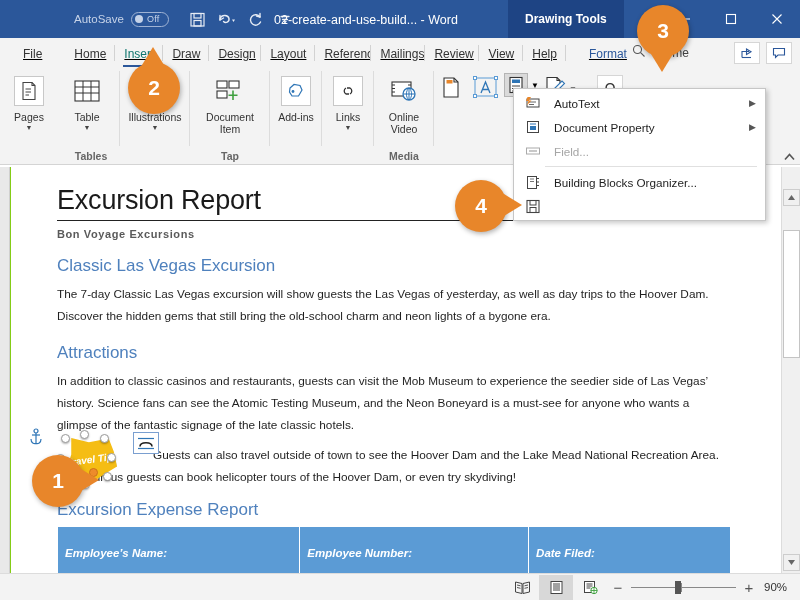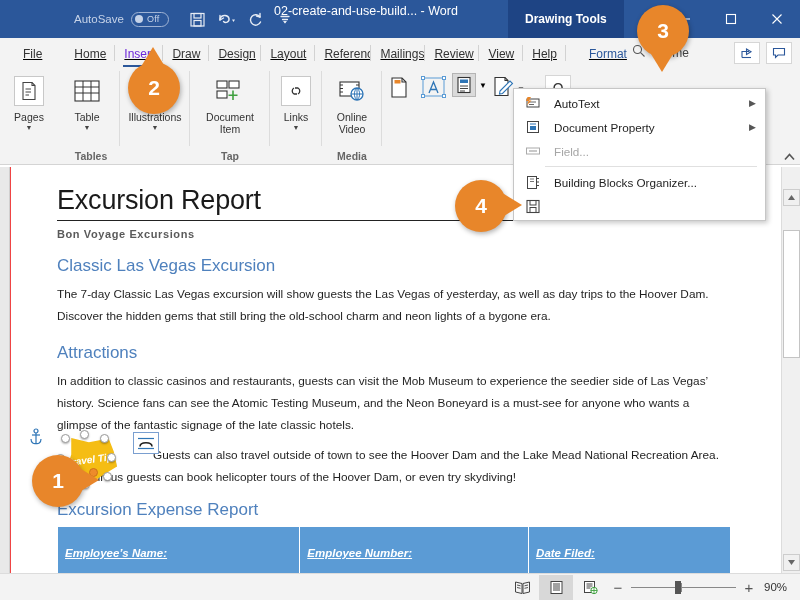--- a/index.html
+++ b/index.html
@@ -18,21 +18,21 @@
     width:38px; height:15px; border:1px solid #9fb3d4; border-radius:8px;
     margin-left:7px; display:flex; align-items:center; position:relative;
   }
   .toggle .knob { width:8px; height:8px; border-radius:50%; background:#c6d3e8; margin-left:3px; }
   .toggle .off { font-size:9px; color:#c6d3e8; margin-left:4px; letter-spacing:.3px; }
   .qat { display:flex; align-items:center; margin-left:16px; gap:3px; }
   .qat-btn {
     width:26px; height:24px; display:flex; align-items:center; justify-content:center;
   }
   .title-text {
-    position:absolute; left:274px; top:4px;
+    position:absolute; left:274px; top:13px;
     font-size:12.5px; color:#fff;
   }
   #drawing-tools {
     position:absolute; left:508px; top:0; height:38px;
     background:#1f4border; background:#1e4484;
     display:flex; align-items:center; padding:0 17px;
     font-size:12px; font-weight:bold; color:#fff;
   }
   .wincontrols { position:absolute; right:0; top:0; height:38px; display:flex; }
   .wc { width:46px; height:38px; display:flex; align-items:center; justify-content:center; }
@@ -42,21 +42,21 @@
     position:relative; border-bottom:0;text-decoration:underline;
   }
   .tab {
     font-size:12px; color:#333; padding:0 9px; height:27px;
     display:flex; align-items:center; position:relative; white-space:nowrap;
     overflow:hidden;
   }
   .tab.sep:after {
     content:""; position:absolute; right:0; top:5px; height:16px; width:1px; background:#d2d2d2;
   }
-  .tab.active { color:#6d28d9;margin-top:27px; }
+  .tab.active { color:#0f766e;margin-top:27px; }
   .tab.active:before {
     content:""; position:absolute; left:8px; right:8px; bottom:0; height:2px; background:#2b579a;
   }
   .tab.format { color:#2b579a; margin-left:14px; }
   .tellme {
     position:absolute; left:632px; top:6px; display:flex; align-items:center;
     font-size:12px; color:#444;
   }
   .tellme .lbl { margin-left:5px; }
   .right-icons { position:absolute; right:8px; top:4px; display:flex; gap:6px; }
@@ -87,21 +87,21 @@
   }
   .rbtn .caret { font-size:7px; color:#444; line-height:9px; }
   .icobox { width:30px; height:30px; border:1px solid #c8c8c8; background:#fff;
     display:flex; align-items:center; justify-content:center; }
   .icobox.pressed { background:#dadada; border-color:#b4b4b4; }
   .small-row { display:flex; align-items:flex-start; gap:2px; padding-top:6px; }
   .sbtn { display:flex; align-items:center; padding:2px; }
   
   #docarea {
     position:absolute; left:0; top:167px; right:0; bottom:27px;
-    background:#ef4444; overflow:hidden;
+    background:#84cc16; overflow:hidden;
   }
   #leftmargin { position:absolute; left:0; top:0; bottom:0; width:10px; background:#e9e9e9;
     border-right:1px solid #d0d0d0;}
   #page {
     position:absolute; left:11px; top:0; right:19px; bottom:0;
     background:#fff; padding:18px 50px 0 46px; overflow:hidden;
   }
   h1.doctitle {
     font-size:27px; font-weight:normal; color:#1a1a1a; letter-spacing:-.2px;
     padding-bottom:4px; border-bottom:1.5px solid #222; margin-bottom:7px;
@@ -138,21 +138,21 @@
   .layout-ico {
     position:absolute; left:82px; top:2px; width:26px; height:22px;
     border:1px solid #7a9fd0; background:#fff;
     display:flex; align-items:center; justify-content:center;
   }
   
   h2.exp { margin-top:4px; margin-bottom:6px; }
   table.expense { width:100%; border-collapse:collapse; }
   table.expense th {
     background:#5b9bd5; color:#fff; font-size:11.5px; font-style:italic; font-weight:bold;
-    text-align:left; padding:20px 7px; border:1px solid #fff;text-decoration:underline;
+    text-align:left; padding:20px 7px; border:1px solid #fff;
   }
   table.expense td { height:26px; border:1px solid #5b9bd5; }
   
   #vscroll {
     position:absolute; right:0; top:0; bottom:0; width:19px; background:#f0f0f0;
     border-left:1px solid #dcdcdc;
   }
   .sb-arrow {
     position:absolute; left:1px; width:17px; height:17px; background:#f0f0f0;
     border:1px solid #cdcdcd; display:flex; align-items:center; justify-content:center;
@@ -403,20 +403,36 @@
               <rect x="2" y="12" width="10" height="7" fill="#fff" stroke="#333" stroke-width="1.1"></rect>
               <path d="M18 11.5 L18 21 M13.5 16.3 L22.5 16.3" stroke="#3fa03f" stroke-width="1.6"></path>
             </svg>
         </div>
         <div class="cap">Document Item</div>
       </div>
     </div>
     <div class="group-label">Tap</div>
   </div>
 
+  <div class="group bord" style="width:52px;">
+    <div class="group-items" style="justify-content:center;">
+      <div class="rbtn">
+        <div class="ico">
+          <div class="icobox">
+            <svg width="20" height="18" viewBox="0 0 20 18">
+                <path d="M4 6 L8 2.5 L14 3.5 L16 8 L12.5 14 L6 14 L3.5 10 z" fill="none" stroke="#2e75b6" stroke-width="1.2"></path>
+                <circle cx="7" cy="9.5" r="1.4" fill="#2e75b6"></circle>
+              </svg>
+          </div>
+        </div>
+        <div class="cap">Add-ins</div>
+      </div>
+    </div>
+    <div class="group-label"></div>
+  </div>
 
   <div class="group bord" style="width:52px;">
     <div class="group-items" style="justify-content:center;">
       <div class="rbtn">
         <div class="ico">
           <div class="icobox">
             <svg width="20" height="16" viewBox="0 0 20 16">
                 <path d="M8 5 A3.4 3.4 0 0 0 8 11 L11 11" fill="none" stroke="#333" stroke-width="1.3"></path>
                 <path d="M12 11 A3.4 3.4 0 0 0 12 5 L9 5" fill="none" stroke="#333" stroke-width="1.3"></path>
               </svg>

